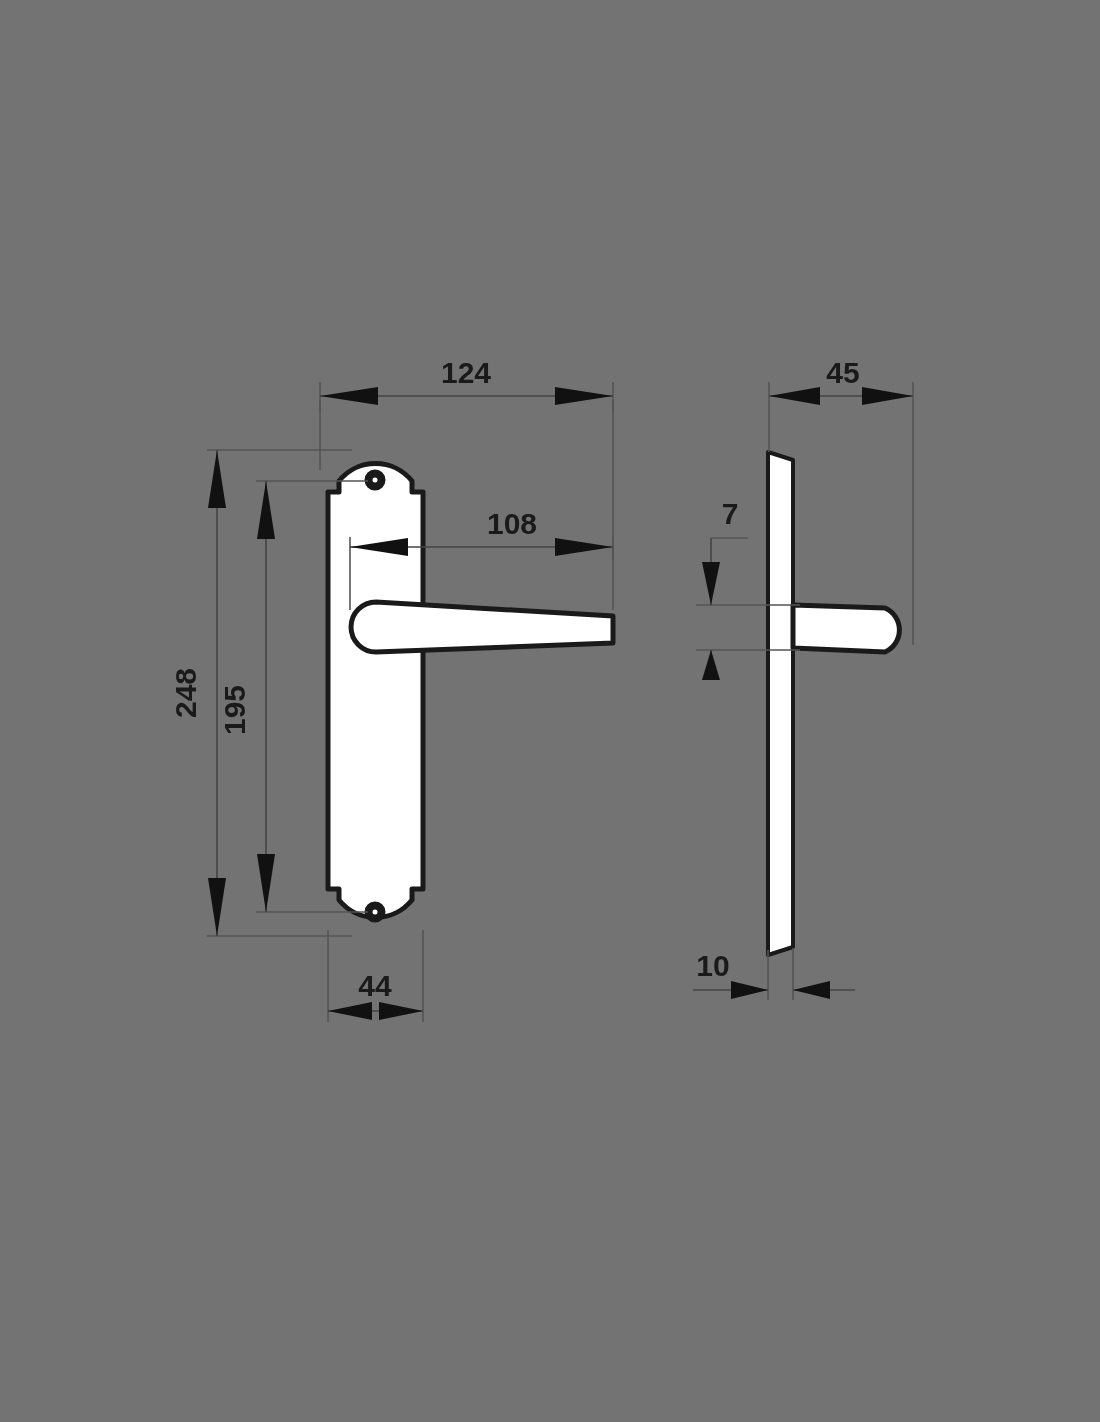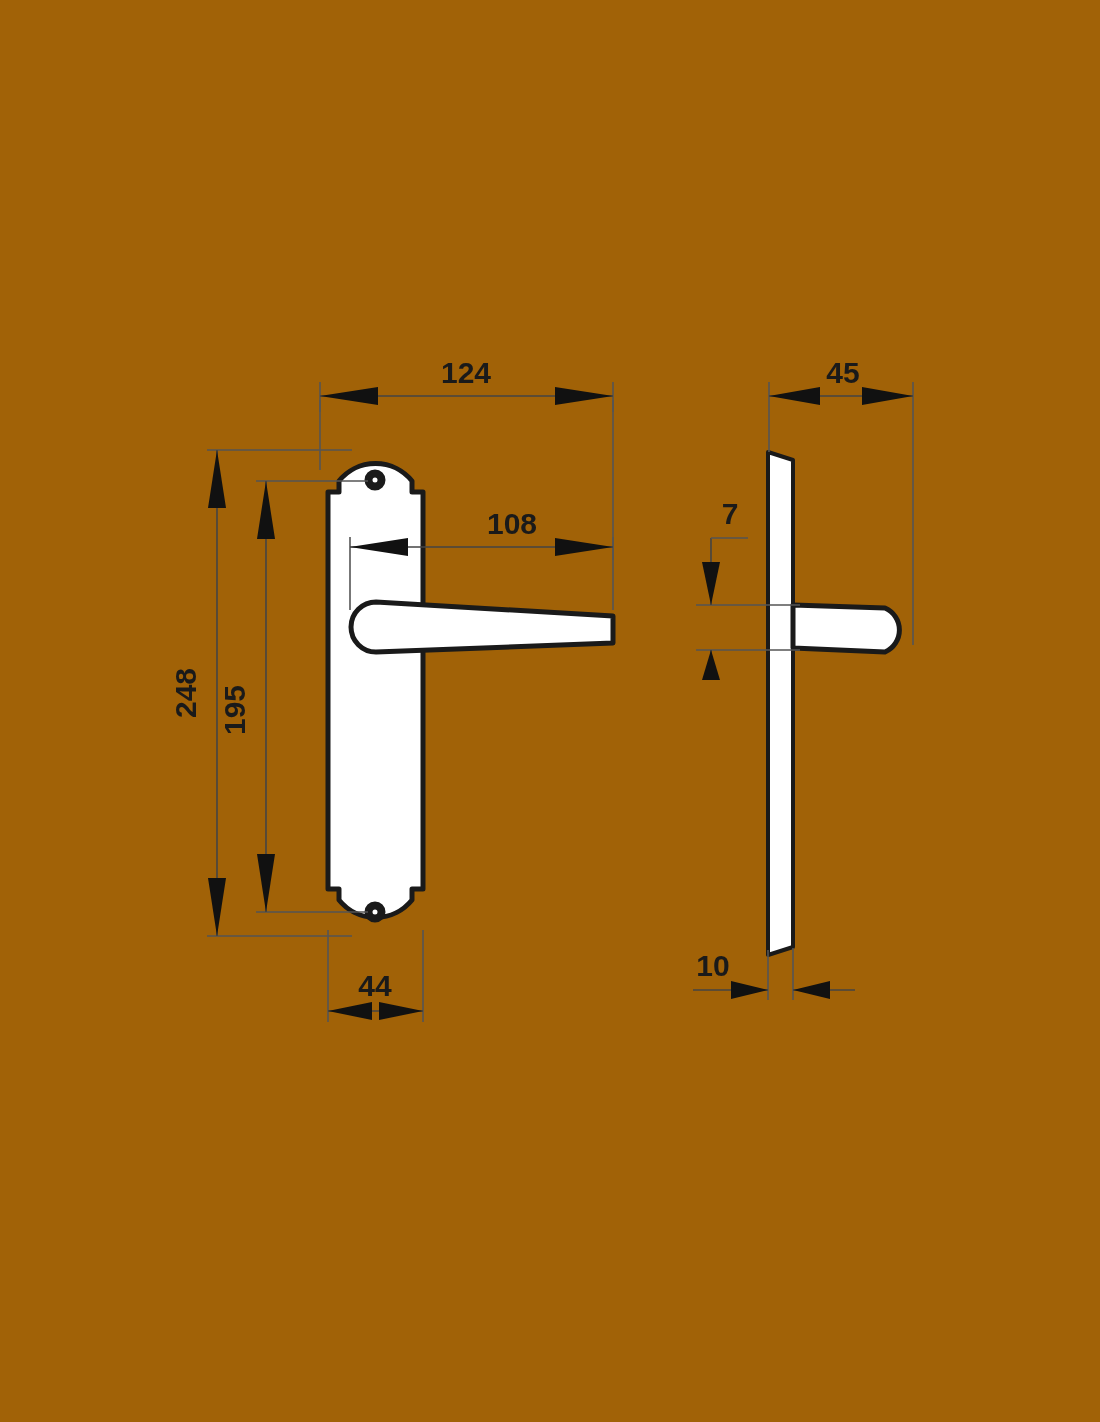--- a/index.html
+++ b/index.html
@@ -11,21 +11,21 @@
   body {
     width: 1100px;
     height: 1422px;
     font-family: "Liberation Sans", sans-serif;
     overflow: hidden;
   }
   #drawing-root {
     position: relative;
     width: 1100px;
     height: 1422px;
-    background: #a16207;
+    background: #737373;
   }
   svg#tech-drawing {
     display: block;
     width: 1100px;
     height: 1422px;
   }
   .dim-text {
     font-family: "Liberation Sans", sans-serif;
     font-size: 30px;
     font-weight: 700;

